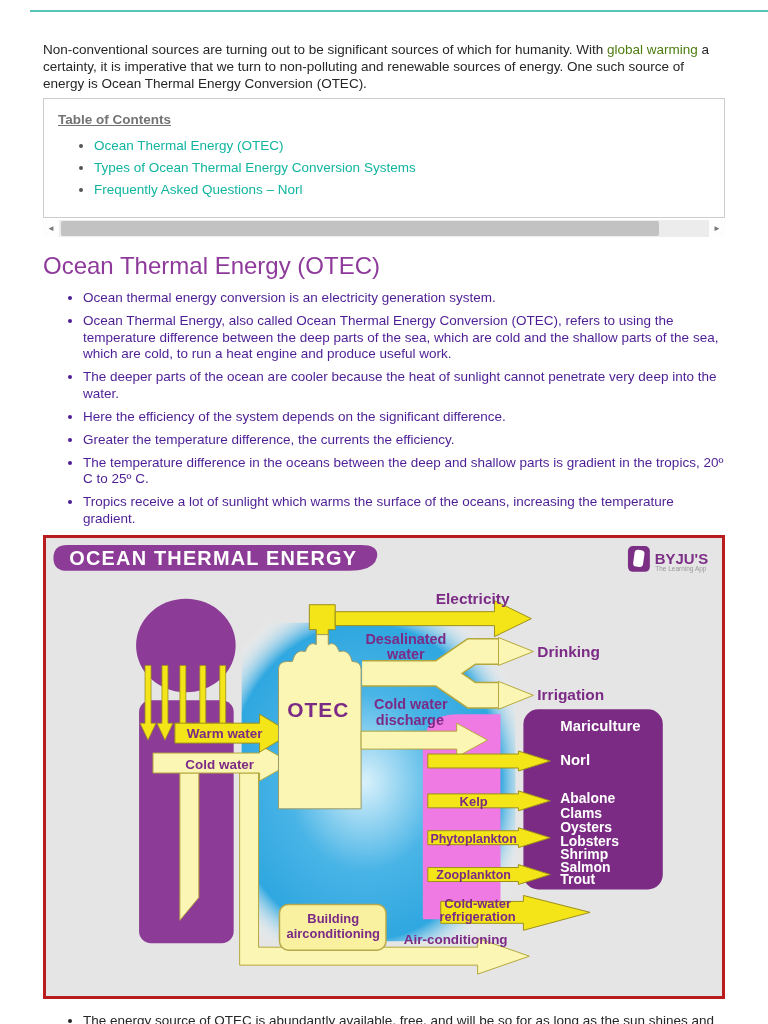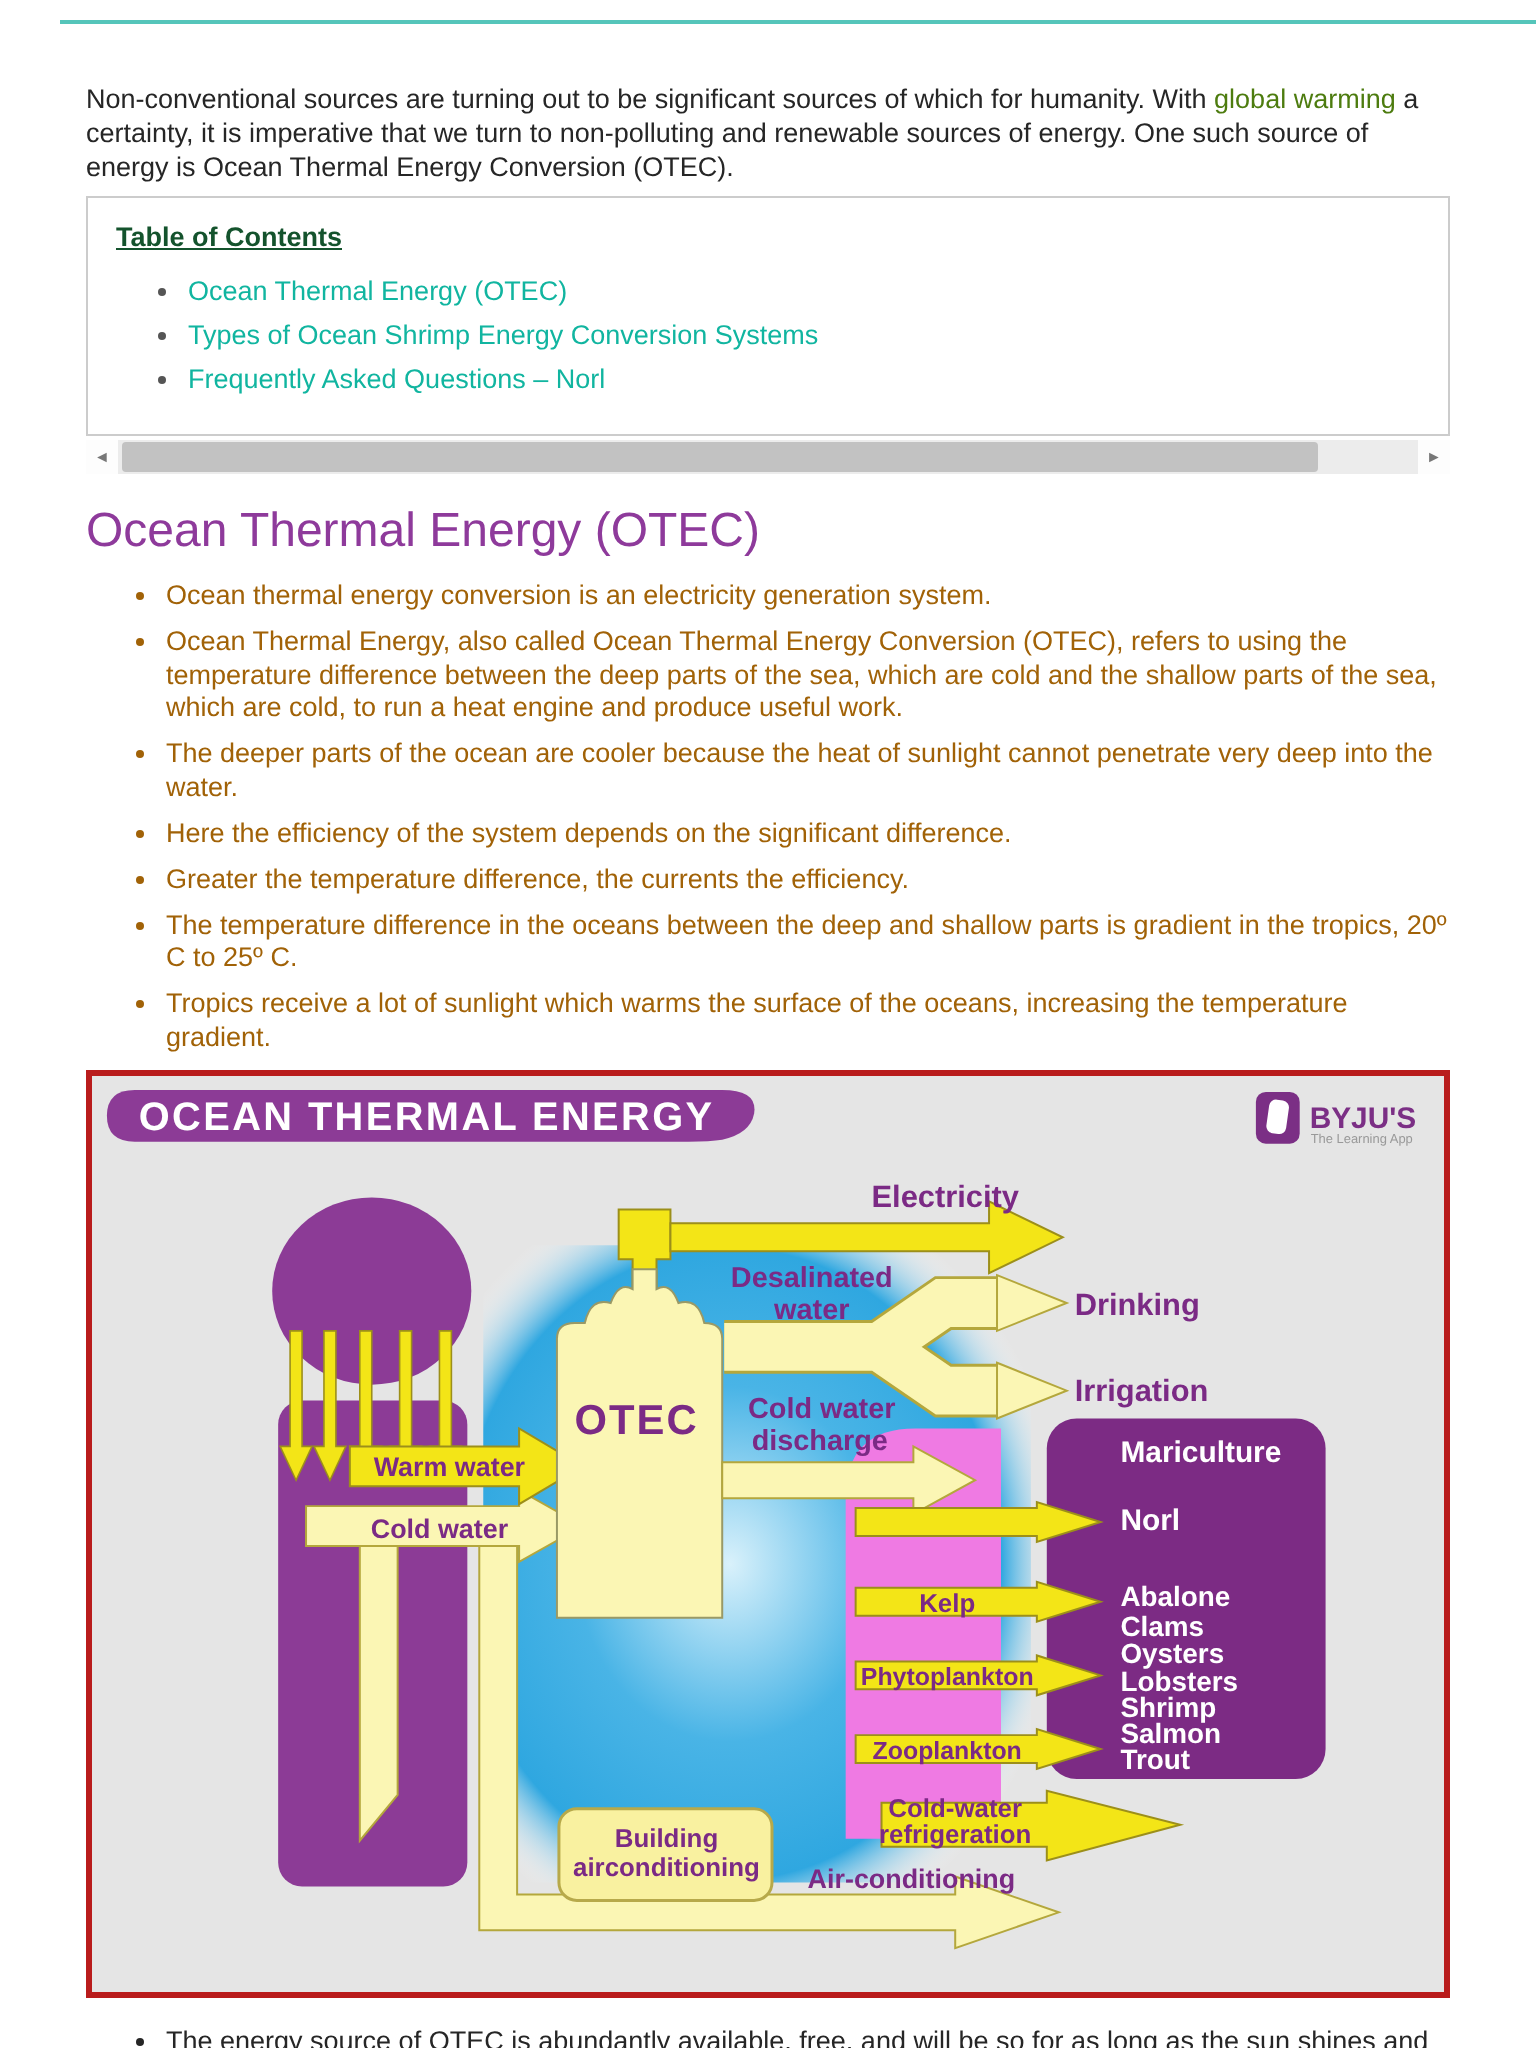--- a/index.html
+++ b/index.html
@@ -3,31 +3,31 @@
 <meta charset="utf-8">
 <style>
   html,body{margin:0;padding:0;background:#ffffff;}
   body{width:768px;height:1024px;position:relative;overflow:hidden;
        font-family:"Liberation Sans",sans-serif;color:#262626;}
   .top-line{position:absolute;top:10px;left:30px;width:738px;height:2px;background:#2ab7a9;opacity:.8;}
   .content{padding:41px 43px 0 43px;}
   p.intro{margin:0;font-size:13.5px;line-height:17px;color:#262626;}
   .green-link{color:#4d7c0f;cursor:pointer;}
   .toc-box{margin-top:6px;border:1px solid #cccccc;padding:11px 14px 13px 14px;box-sizing:border-box;}
-  .toc-title{font-size:13.5px;font-weight:bold;text-decoration:underline;color:#14532d;}
+  .toc-title{font-size:13.5px;font-weight:bold;text-decoration:underline;color:#737373;}
   .toc-list{margin:10px 0 0 0;padding-left:36px;}
   .toc-list li{font-size:13.5px;line-height:15px;margin-bottom:7px;color:#555;}
   .toc-list li a{color:#11b5a0;text-decoration:none;cursor:pointer;}
   .hscroll{margin-top:2px;height:17px;display:flex;align-items:stretch;}
   .hs-btn{width:16px;background:#fdfdfd;color:#777;font-size:8px;line-height:17px;text-align:center;cursor:pointer;}
   .hs-track{flex:1;background:#ececec;position:relative;cursor:pointer;}
   .hs-thumb{position:absolute;left:2px;top:1px;bottom:1px;width:92%;background:#c2c2c2;border-radius:2px;cursor:grab;}
   h1.page-h1{margin:15px 0 0 0;font-size:24px;font-weight:400;color:#8e3a9b;line-height:28px;}
   ul.bullets{margin:10px 0 0 0;padding-left:40px;}
-  ul.bullets li{font-size:13.5px;line-height:16.5px;margin-bottom:6.5px;color:#a16207;}
+  ul.bullets li{font-size:13.5px;line-height:16.5px;margin-bottom:6.5px;color:#4c1d95;}
   .figure-box{margin-top:8px;border:3px solid #b91c1c;background:#e5e5e5;}
   .figure-box svg{display:block;}
   svg text{font-family:"Liberation Sans",sans-serif;}
   .d-purple{fill:#7b2a85;font-weight:bold;}
   .d-white{fill:#ffffff;font-weight:bold;}
   .banner-t{fill:#ffffff;font-weight:bold;letter-spacing:1.2px;}
   ul.closing{margin:14px 0 0 0;padding-left:40px;}
   ul.closing li{font-size:13.5px;line-height:16.5px;color:#262626;}
 </style>
 </head>
@@ -36,21 +36,21 @@
 <div class="top-line"></div>
 
 <div class="content">
 
   <p class="intro"><span>Non-conventional sources are turning out to be significant sources of which for humanity. With </span><a class="green-link">global warming</a><span> a certainty, it is imperative that we turn to non-polluting and renewable sources of energy. One such source of energy is Ocean Thermal Energy Conversion (OTEC).</span></p>
 
   <div class="toc-box">
     <span class="toc-title">Table of Contents</span>
     <ul class="toc-list">
       <li><a>Ocean Thermal Energy (OTEC)</a></li>
-      <li><a>Types of Ocean Shrimp Energy Conversion Systems</a></li>
+      <li><a>Types of Ocean Thermal Energy Conversion Systems</a></li>
       <li><a>Frequently Asked Questions – Norl</a></li>
     </ul>
   </div>
 
   <div class="hscroll">
     <div class="hs-btn">◄</div>
     <div class="hs-track">
       <div class="hs-thumb"></div>
     </div>
     <div class="hs-btn">►</div>

